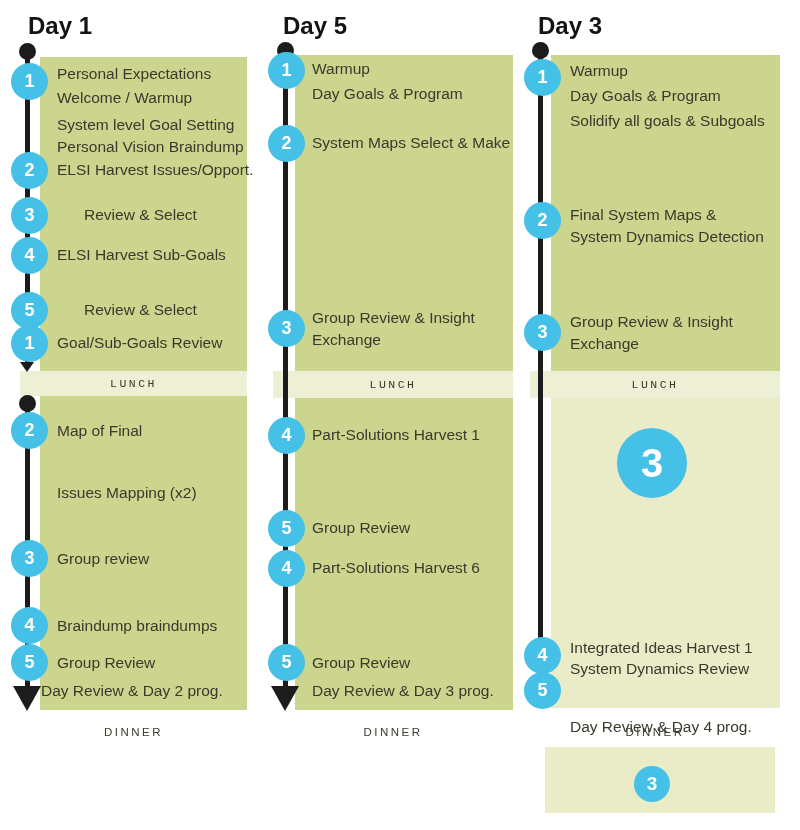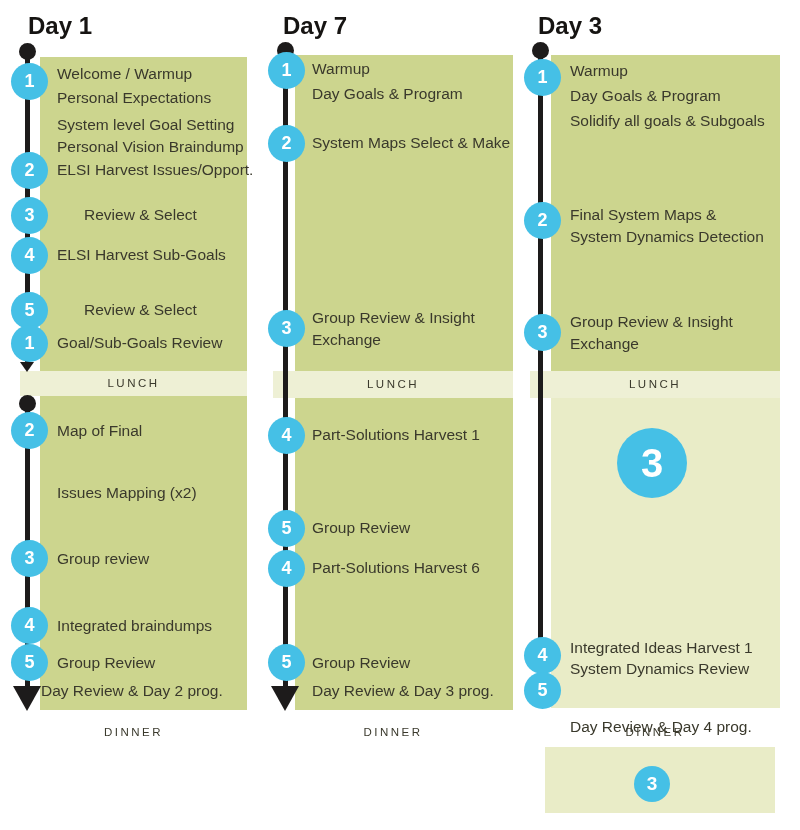--- a/index.html
+++ b/index.html
@@ -17,21 +17,21 @@
   .arrow-lg{position:absolute;width:0;height:0;border-left:14px solid transparent;
             border-right:14px solid transparent;border-top:25px solid var(--black,#1d1b1b);}
   .node{position:absolute;width:37px;height:37px;border-radius:50%;background:var(--blue,#45c0e6);
         color:#ffffff;font-size:18px;font-weight:700;display:flex;align-items:center;justify-content:center;}
   .node-lg{width:70px;height:70px;font-size:40px;font-weight:700;}
   .node-sm{width:36px;height:36px;font-size:19px;}
   .txt{position:absolute;font-size:15.5px;line-height:24px;color:var(--text,#3a392c);white-space:nowrap;}
   .lh21{line-height:21px;}.lh22{line-height:22px;}.lh25{line-height:25px;}
   .caps{position:absolute;font-size:11.5px;letter-spacing:2.5px;font-weight:500;
         color:var(--text,#3a392c);text-align:center;}
-  .band-label{display:block;width:100%;}
+  .band-label{display:block;width:100%;font-family:Liberation Mono, monospace;}
   .center{text-align:center;white-space:normal;}
 </style>
 </head>
 <body>
 
 <div class="stage">
 
   <div class="day-title" style="left:28px;top:12px">Day 1</div>
 
   <div class="panel g" style="left:40px;top:57px;width:207px;height:314px"></div>
@@ -48,48 +48,48 @@
   <div class="arrow-lg" style="left:13px;top:686px"></div>
 
   <div class="node" style="left:11px;top:63px">1</div>
   <div class="node" style="left:11px;top:152px">2</div>
   <div class="node" style="left:11px;top:197px">3</div>
   <div class="node" style="left:11px;top:237px">4</div>
   <div class="node" style="left:11px;top:292px">5</div>
   <div class="node" style="left:11px;top:325px">1</div>
 
   <div class="txt" style="left:57px;top:62px">
+    <div>Personal Expectations</div>
     <div>Welcome / Warmup</div>
-    <div>Personal Expectations</div>
   </div>
   <div class="txt lh22" style="left:57px;top:114px">
     <div>System level Goal Setting</div>
     <div>Personal Vision Braindump</div>
   </div>
   <div class="txt" style="left:57px;top:158px">ELSI Harvest Issues/Opport.</div>
   <div class="txt" style="left:84px;top:203px">Review &amp; Select</div>
   <div class="txt" style="left:57px;top:243px">ELSI Harvest Sub-Goals</div>
   <div class="txt" style="left:84px;top:298px">Review &amp; Select</div>
   <div class="txt" style="left:57px;top:331px">Goal/Sub-Goals Review</div>
 
   <div class="node" style="left:11px;top:412px">2</div>
   <div class="node" style="left:11px;top:540px">3</div>
   <div class="node" style="left:11px;top:607px">4</div>
   <div class="node" style="left:11px;top:644px">5</div>
 
   <div class="txt" style="left:57px;top:419px">Map of Final</div>
   <div class="txt" style="left:57px;top:481px">Issues Mapping (x2)</div>
   <div class="txt" style="left:57px;top:547px">Group review</div>
-  <div class="txt" style="left:57px;top:614px">Integrated braindumps</div>
+  <div class="txt" style="left:57px;top:614px">Braindump braindumps</div>
   <div class="txt" style="left:57px;top:651px">Group Review</div>
   <div class="txt" style="left:41px;top:679px">Day Review &amp; Day 2 prog.</div>
 
   <div class="caps" style="left:20px;top:726px;width:227px">DINNER</div>
 
-  <div class="day-title" style="left:283px;top:12px">Day 7</div>
+  <div class="day-title" style="left:283px;top:12px">Day 5</div>
 
   <div class="panel g" style="left:295px;top:55px;width:218px;height:316px"></div>
   <div class="panel pale" style="left:273px;top:371px;width:240px;height:27px">
     <span class="caps band-label" style="position:static;line-height:27px">LUNCH</span>
   </div>
   <div class="panel g" style="left:295px;top:398px;width:218px;height:312px"></div>
 
   <div class="dot" style="left:277px;top:42px"></div>
   <div class="tline" style="left:283px;top:51px;height:635px"></div>
   <div class="arrow-lg" style="left:271px;top:686px"></div>

